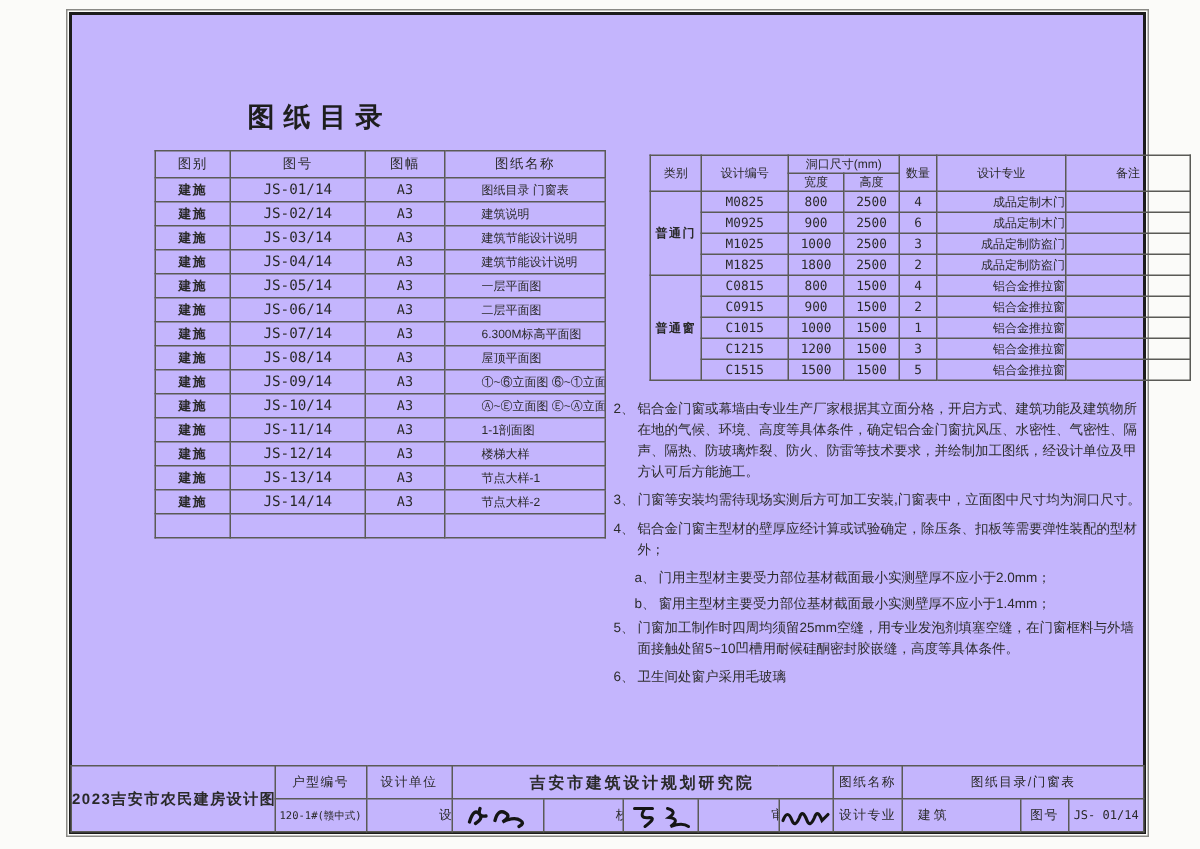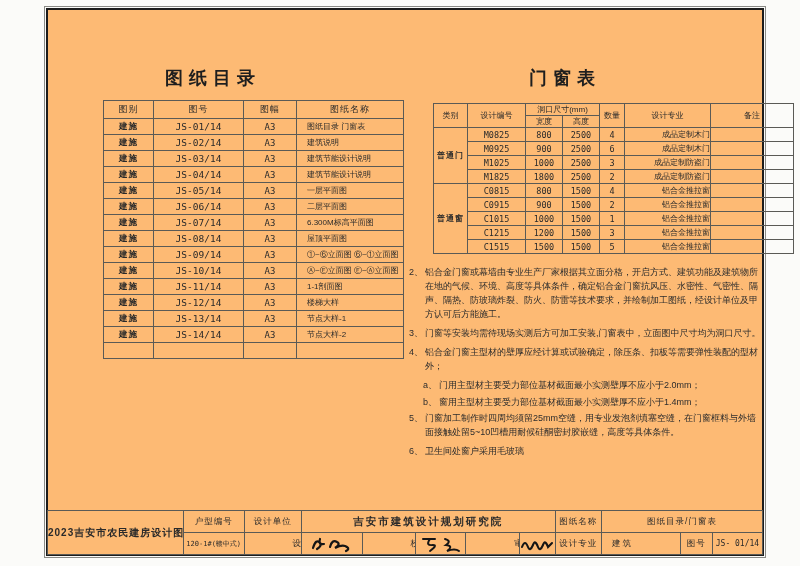--- a/index.html
+++ b/index.html
@@ -14,21 +14,21 @@
   .cad { font-family:"DejaVu Sans Mono", monospace; }
 
   
   .frame-outer {
     position:absolute; left:44px; top:6px; width:722px; height:552px;
     border:1px solid #8a8a86;
   }
   .frame-inner {
     position:absolute; left:1px; top:1px; right:1px; bottom:1px;
     border:2px solid #1c1c1c;
-    background:#fdba74;
+    background:#c4b5fd;
   }
 
   
   .sec-title {
     position:absolute; text-align:center;
     font-size:18px; font-weight:700; letter-spacing:6px; color:#1e1e1e;
   }
   .t-catalog { left:15px; top:56px; width:300px; }
   .t-schedule { left:337px; top:56px; width:360px; }
 
@@ -40,21 +40,21 @@
   }
 
   
   .catalog-wrap { position:absolute; left:15px; top:90px;margin-left:40px; }
   .catalog-wrap table { width:300px; }
   .catalog-wrap th { height:18px; font-size:9px; font-weight:700; letter-spacing:1px; }
   .catalog-wrap td { height:16px; font-size:8.5px; }
   .catalog-wrap td.c0 { font-weight:600; letter-spacing:1px; }
   .catalog-wrap td.c1 { font-size:9.5px; }
   .catalog-wrap td.c2 { font-size:9px; }
-  .catalog-wrap td.c3 { text-align:left; padding-left:10px; font-size:8px; }
+  .catalog-wrap td.c3 { text-align:left; padding-left:24px; font-size:8px; }
 
   
   .schedule-wrap { position:absolute; left:337px; top:93px; }
   .schedule-wrap table { width:360px;margin-left:48px; }
   .schedule-wrap th { height:12px; font-size:8px; font-weight:700; }
   .schedule-wrap td { height:14px; font-size:8.5px; }
   .schedule-wrap td.cat { font-size:8px; letter-spacing:1px; font-weight:600; }
   .schedule-wrap td.s4 { text-align:right; padding-left:6px; font-size:8px; }
 
   
@@ -195,21 +195,20 @@
             <tr>
               <td class="c0"></td>
               <td class="c1 cad"></td>
               <td class="c2 cad"></td>
               <td class="c3"></td>
             </tr>
           </tbody>
       </table>
     </div>
 
-    <div class="sec-title t-schedule">门窗表</div>
     <div class="schedule-wrap">
       <table class="grid">
         <colgroup>
           <col style="width:34px">
             <col style="width:58px">
             <col style="width:37px">
             <col style="width:37px">
           <col style="width:25px">
             <col style="width:86px">
             <col style="width:83px">

